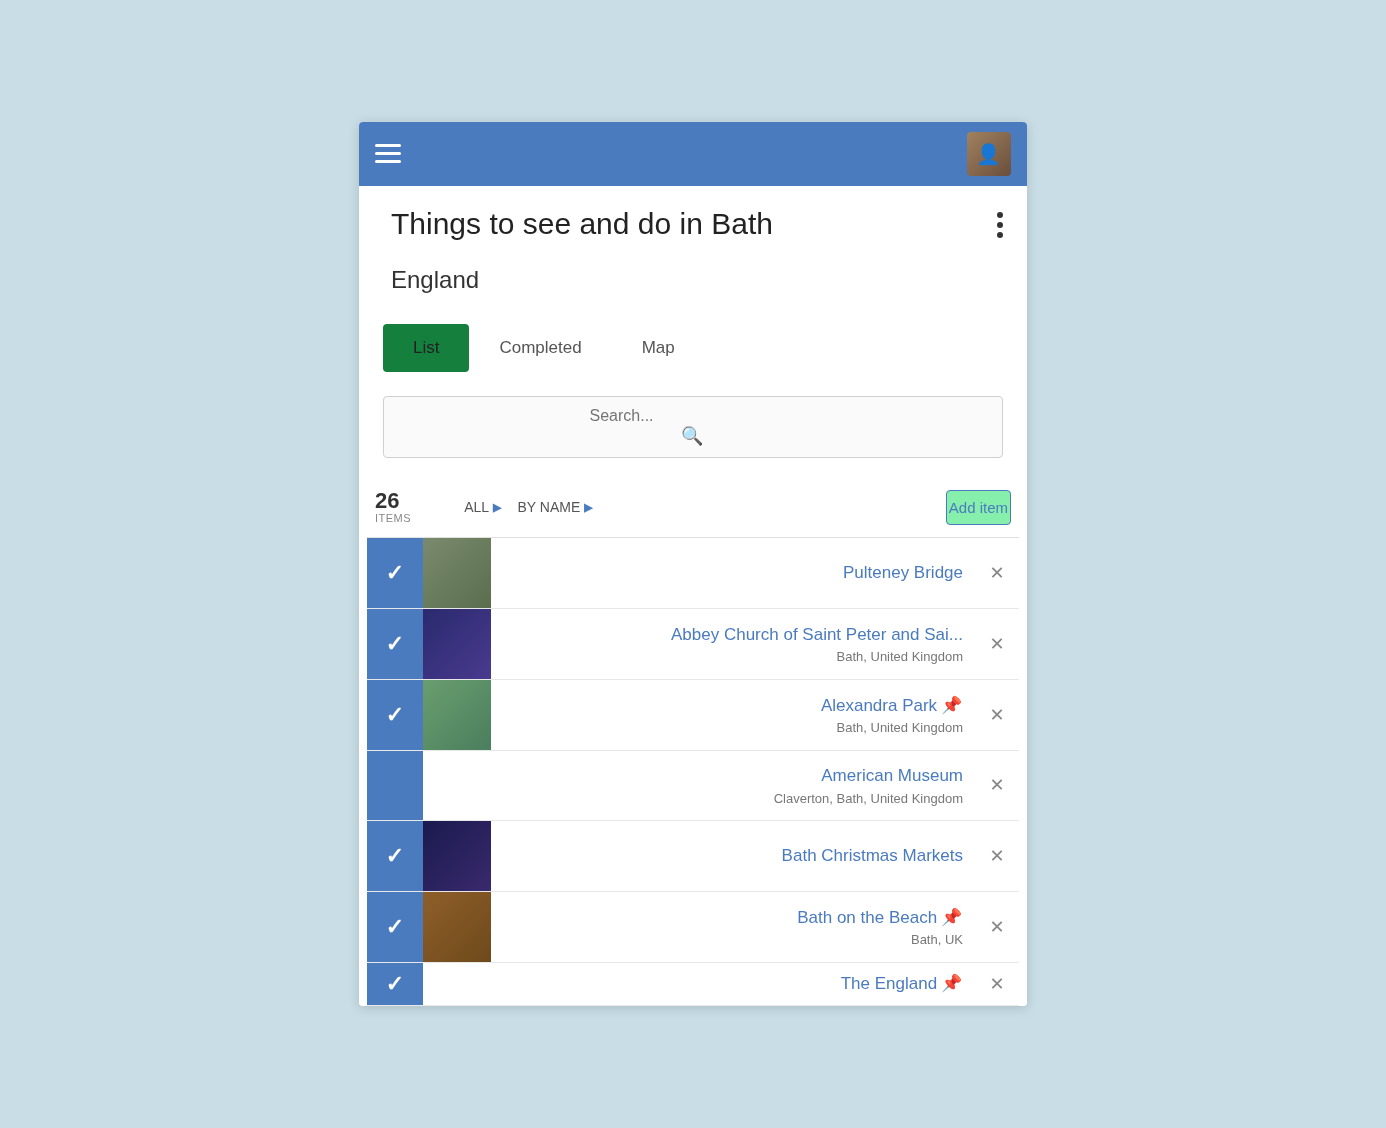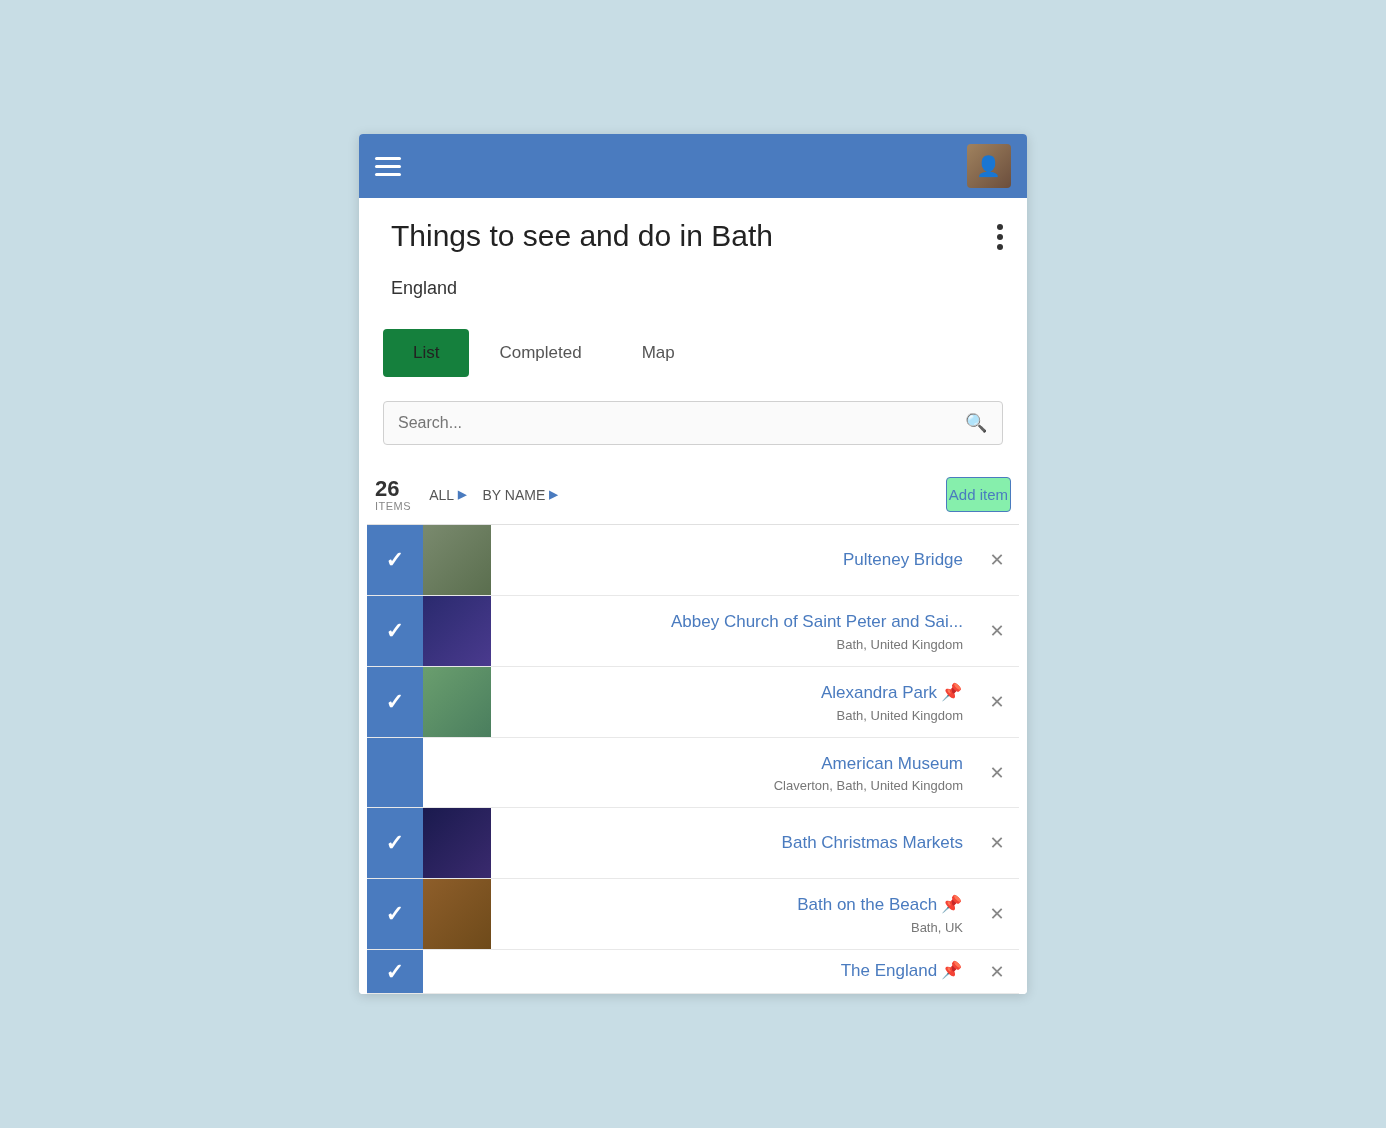--- a/index.html
+++ b/index.html
@@ -70,21 +70,21 @@
       align-items: flex-start;
       background: #fff;
     }
     .page-title {
       font-size: 30px;
       font-weight: 400;
       color: #222;
       line-height: 1.2;
     }
     .page-subtitle {
-      font-size: 18px;
+      font-size: 24px;
       color: #333;
       margin-top: 24px;
     }
     .more-icon {
       display: flex;
       flex-direction: column;
       gap: 4px;
       cursor: pointer;
       padding-top: 6px;
     }
@@ -120,20 +120,21 @@
       padding: 8px 24px 20px 24px;
       background: #fff;
     }
     .search-wrapper {
       display: flex;
       align-items: center;
       border: 1.5px solid #d0d0d0;
       border-radius: 4px;
       padding: 10px 14px;
       background: #fafafa;
+      flex-direction: column;
     }
     .search-input {
       flex: 1;
       border: none;
       background: transparent;
       font-size: 16px;
       color: #888;
       outline: none;
     }
     .search-icon-btn {
@@ -166,20 +167,21 @@
       font-size: 11px;
       color: #888;
       text-transform: uppercase;
       letter-spacing: 0.5px;
     }
     .filter-btns {
       display: flex;
       align-items: center;
       gap: 4px;
       flex: 1;
+      margin-left: 35px;
     }
     .filter-btn {
       display: flex;
       align-items: center;
       gap: 4px;
       font-size: 14px;
       color: #555;
       cursor: pointer;
       padding: 4px 6px;
       border-radius: 3px;

